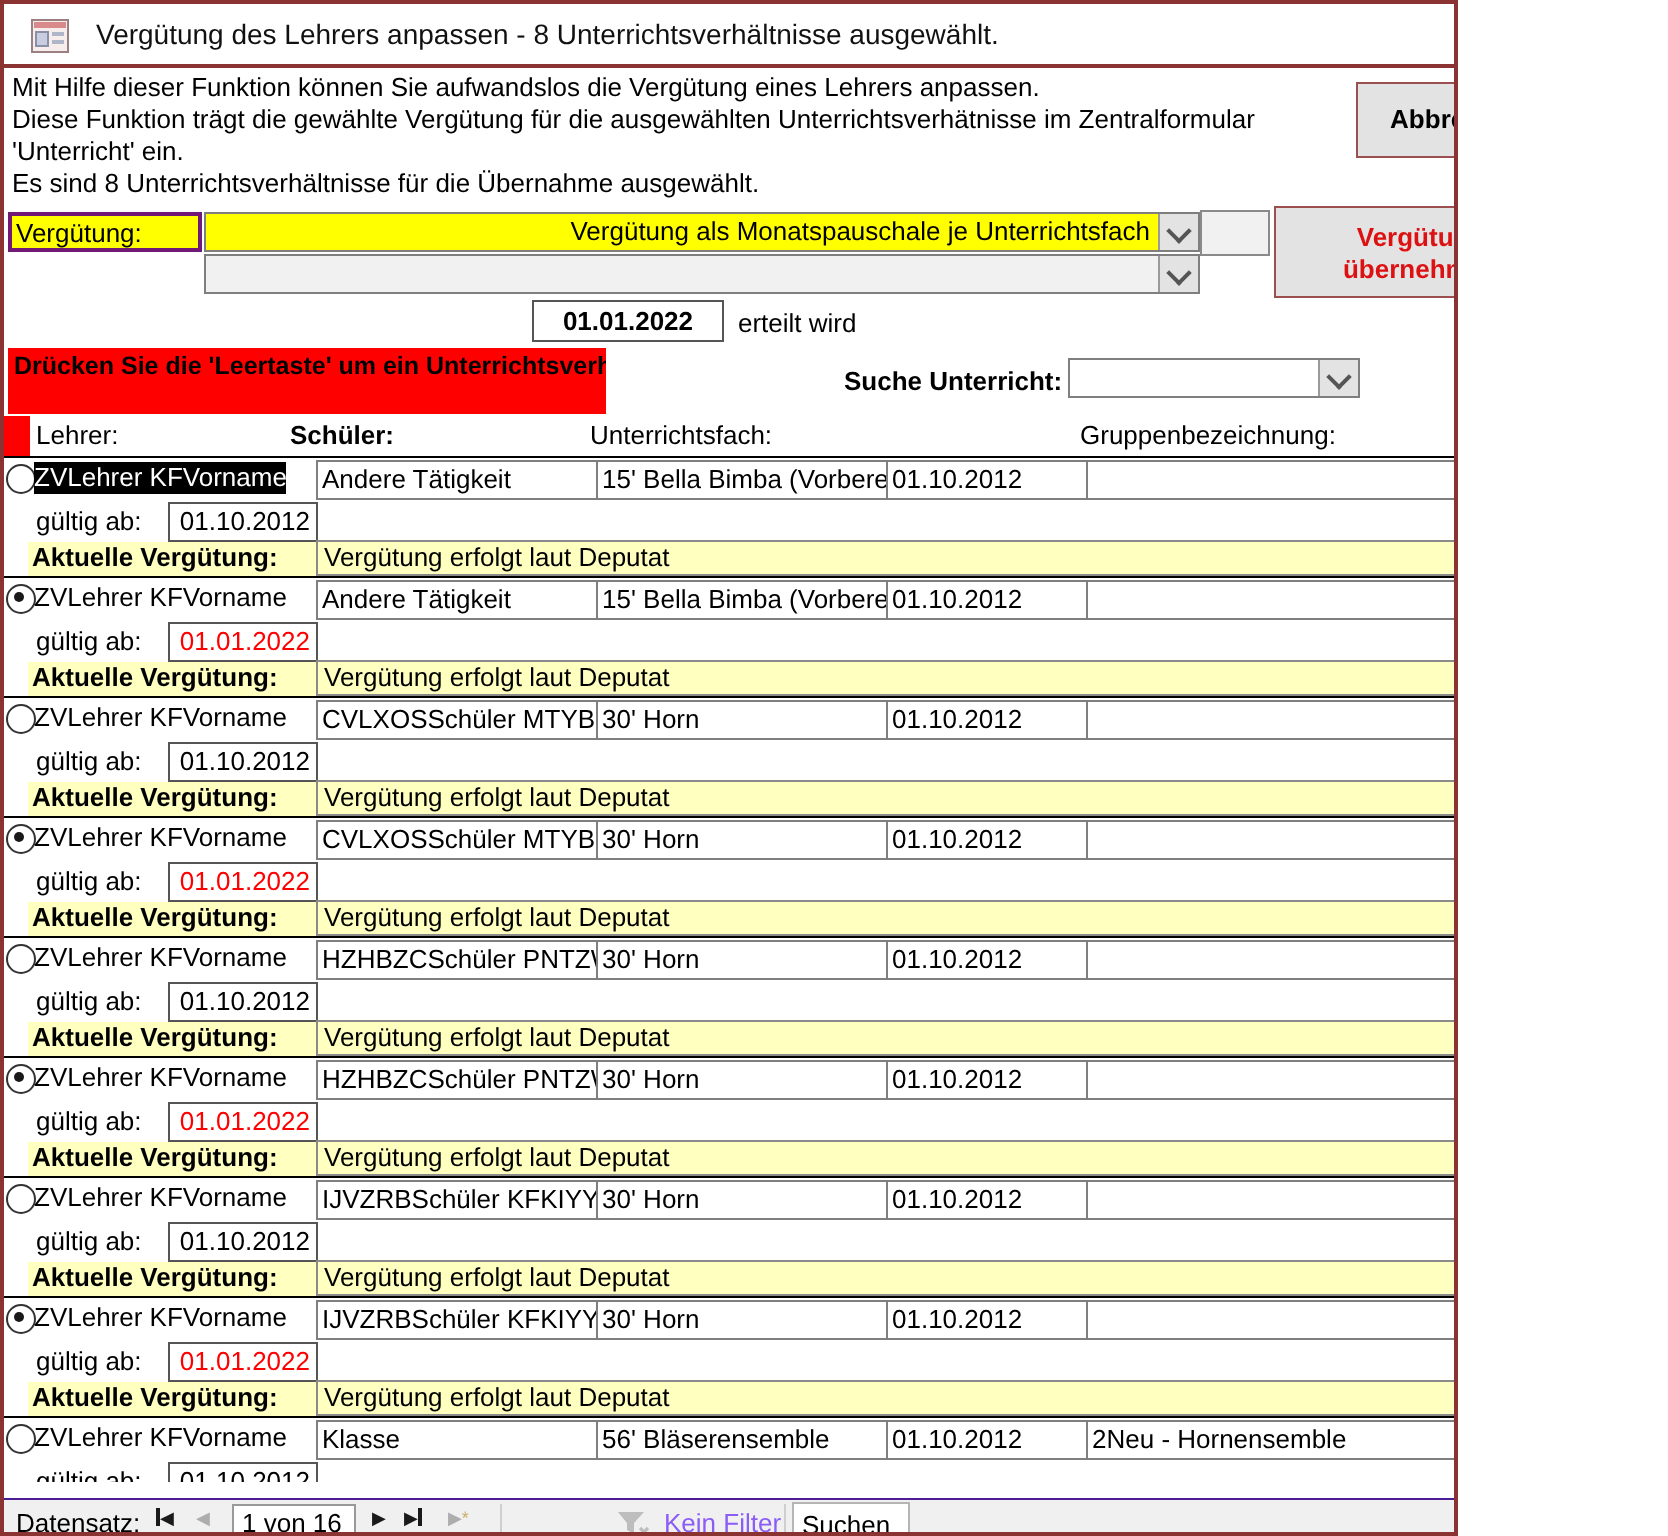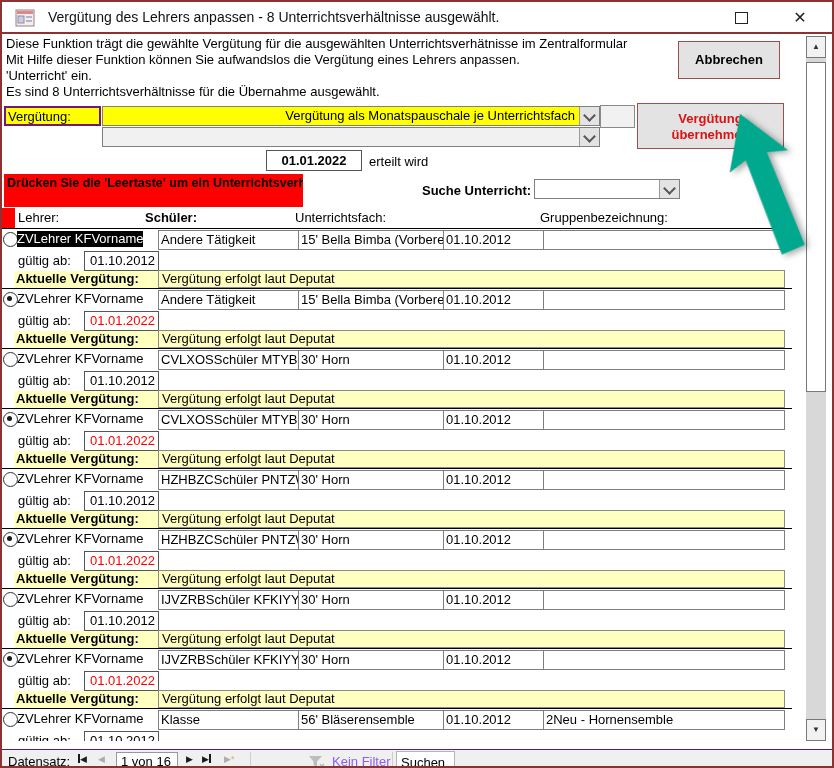--- a/index.html
+++ b/index.html
@@ -1,16 +1,16 @@
 <!DOCTYPE html>
 <html><head>
 <meta charset="utf-8">
 <style>
   html,body{margin:0;padding:0;background:#fff;}
-  .stage{position:relative;width:834px;height:768px;box-sizing:border-box;
+  .stage{position:relative;width:729px;height:768px;box-sizing:border-box;
          border:2px solid #8B3232;background:#fff;overflow:hidden;
          font-family:"Liberation Sans", sans-serif;font-size:13px;color:#000;}
   .abs{position:absolute;box-sizing:border-box;}
 
   
   .titlebar{left:0;top:0;width:830px;height:32px;background:#fff;border-bottom:2px solid #8B3232;}
   .title-text{left:46px;top:7px;font-size:14px;color:#111;white-space:nowrap;}
   .form-icon{left:13px;top:6px;}
   .btn-max{left:729px;top:8px;width:20px;height:17px;cursor:default;}
   .btn-max i{display:block;width:11px;height:10px;border:1.5px solid #222;margin:2px auto;}
@@ -106,22 +106,22 @@
       <rect x="11" y="12" width="6" height="2" fill="#b0b6c8"></rect>
     </svg>
     <div class="abs title-text">Vergütung des Lehrers anpassen - 8 Unterrichtsverhältnisse ausgewählt.</div>
     <div class="abs btn-max">
         <i></i>
       </div>
     <div class="abs btn-close">✕</div>
   </div>
 
   <div class="abs intro">
+    <div>Mit Hilfe dieser Funktion können Sie aufwandslos die Vergütung eines Lehrers anpassen.</div>
     <div>Diese Funktion trägt die gewählte Vergütung für die ausgewählten Unterrichtsverhätnisse im Zentralformular</div>
-    <div>Mit Hilfe dieser Funktion können Sie aufwandslos die Vergütung eines Lehrers anpassen.</div>
     <div>'Unterricht' ein.</div>
     <div>Es sind 8 Unterrichtsverhältnisse für die Übernahme ausgewählt.</div>
   </div>
 
   <div class="abs btn-cancel">Abbrechen</div>
 
   <div class="abs lbl-verg">Vergütung:</div>
   <div class="abs combo combo1">
     <span>Vergütung als Monatspauschale je Unterrichtsfach</span>
     <span class="arrow">

